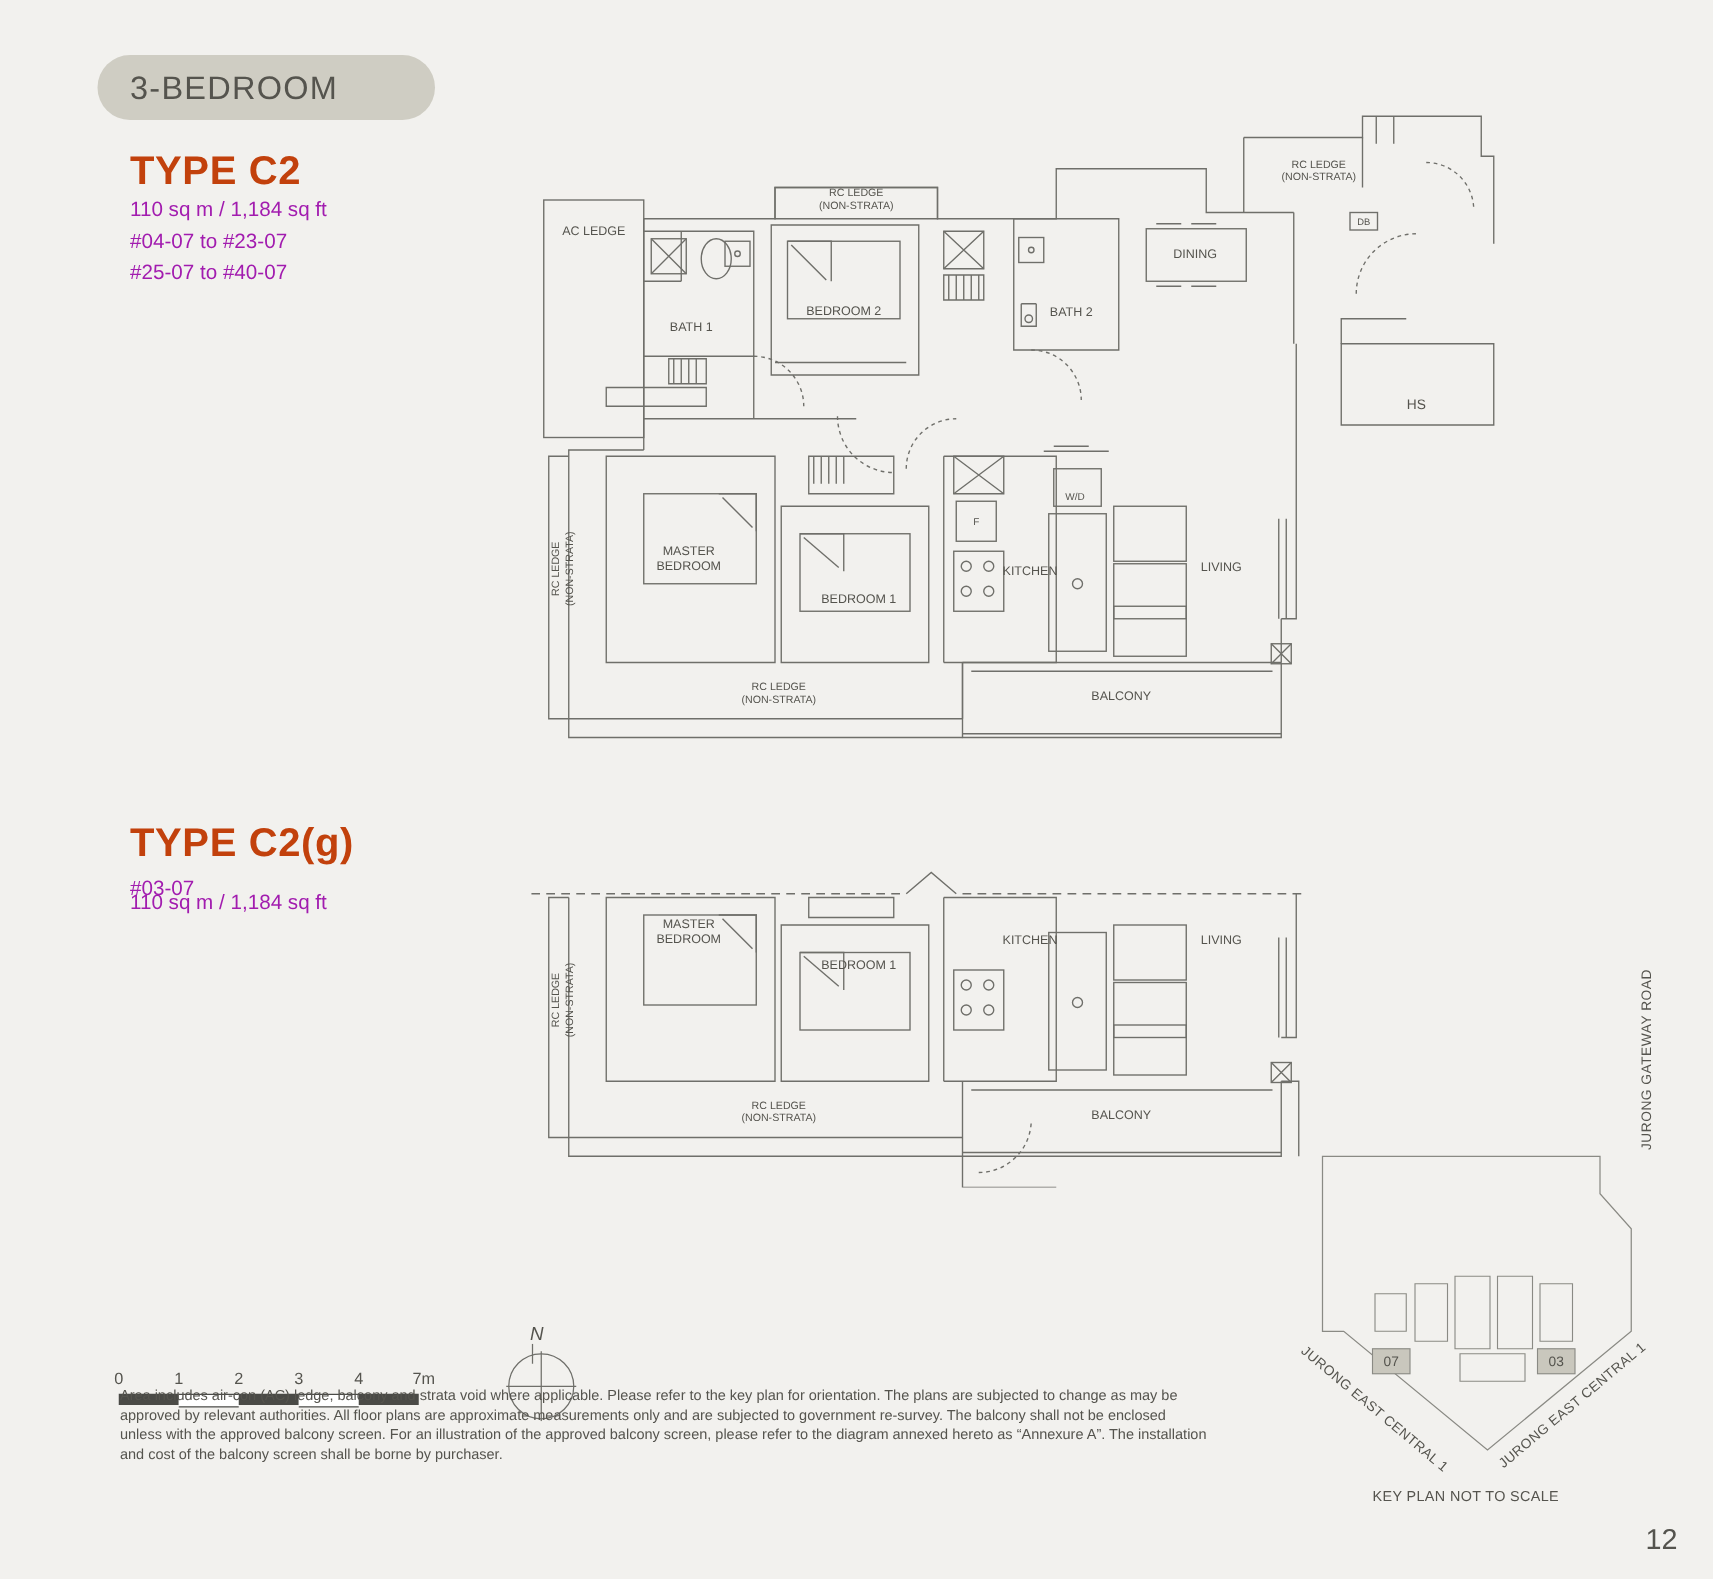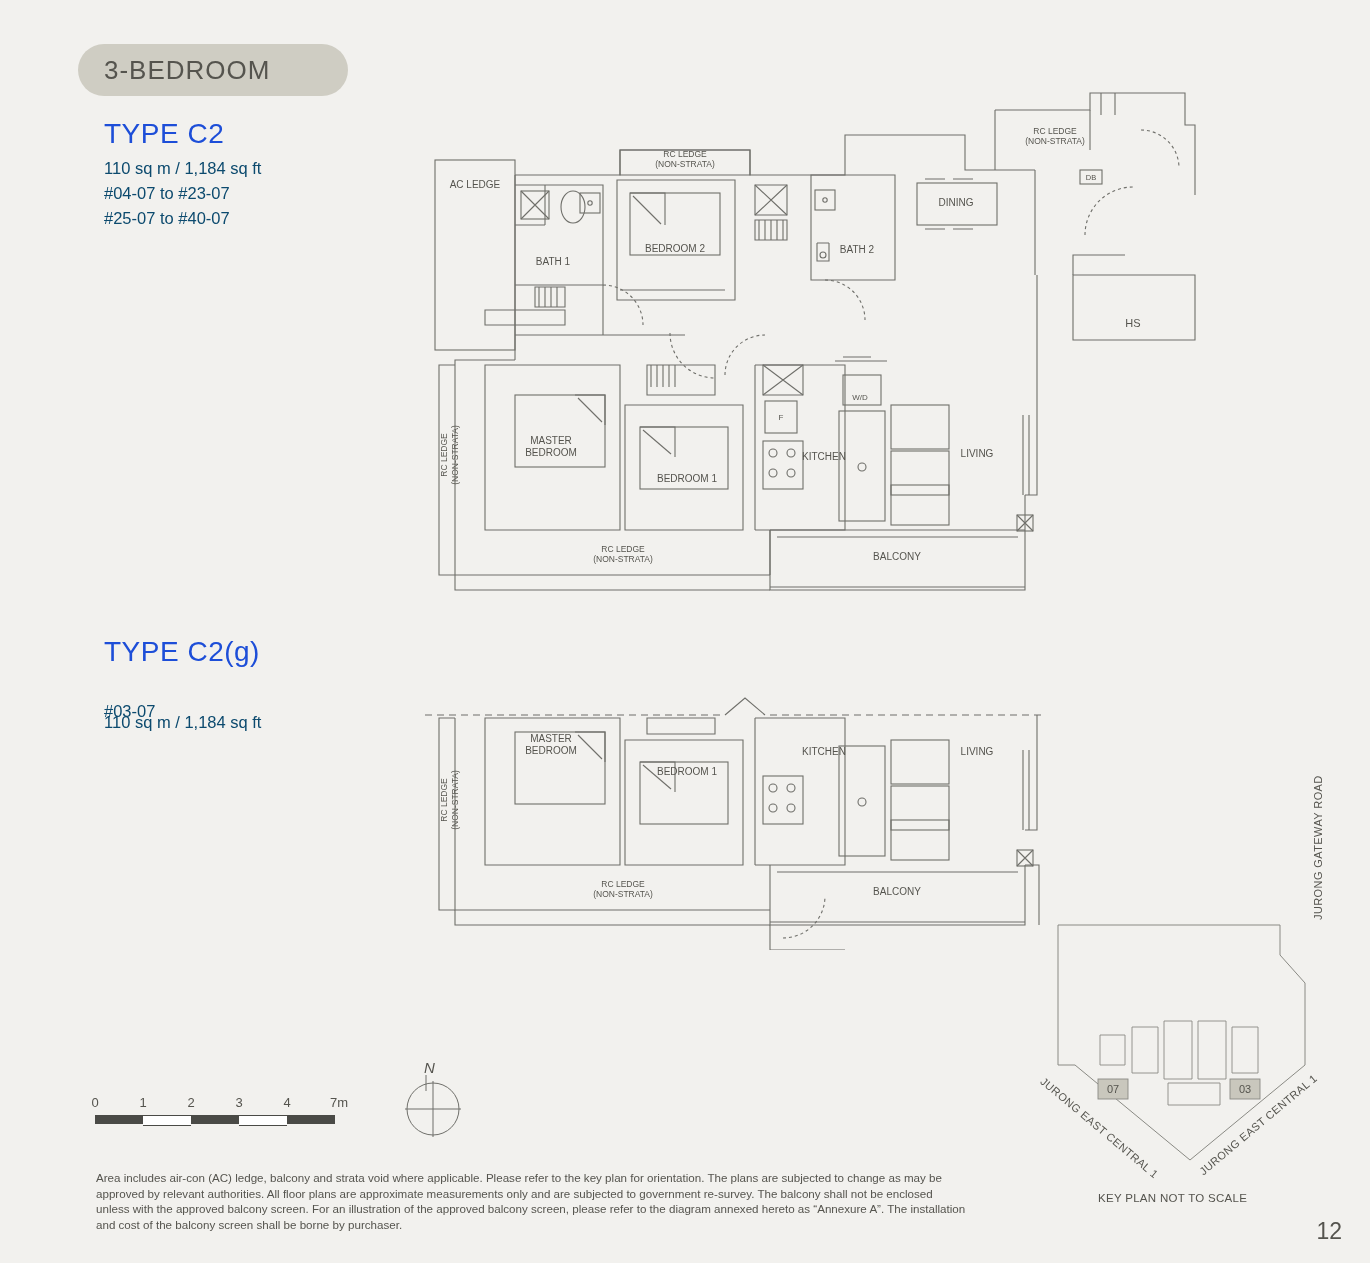--- a/index.html
+++ b/index.html
@@ -3,40 +3,40 @@
 <meta charset="utf-8">
 <style>
   html,body{margin:0;padding:0;background:#f2f1ee;}
   body{width:1370px;height:1263px;position:relative;font-family:"Liberation Sans",sans-serif;color:#4a4a46;overflow:hidden;}
   .page{position:absolute;inset:0;}
 
   
   .badge{position:absolute;left:78px;top:44px;width:270px;height:52px;background:#cfcdc3;border-radius:26px;display:flex;align-items:center;}
   .badge span{font-size:26px;letter-spacing:1px;color:#55544e;padding-left:26px;font-weight:300;}
 
-  .type-title{position:absolute;font-size:28px;font-weight:400;letter-spacing:.5px;color:#1d4ed8;}
-  .type-meta{position:absolute;font-size:16.5px;font-weight:300;line-height:25px;color:#0c4a6e;}
+  .type-title{position:absolute;font-size:32px;font-weight:700;letter-spacing:.5px;color:#c2410c;}
+  .type-meta{position:absolute;font-size:16.5px;font-weight:300;line-height:25px;color:#a21caf;}
 
   
   .plan{position:absolute;}
   .plan svg{display:block;}
 
   
   .scalebar{position:absolute;left:95px;top:1095px;width:265px;}
   .scale-nums{position:relative;height:18px;}
   .scale-nums span{position:absolute;font-size:13px;color:#55544e;transform:translateX(-50%);}
   .scale-blocks{position:relative;height:9px;margin-top:2px;}
   .scale-blocks i{position:absolute;top:0;height:9px;display:block;}
   .scale-blocks i.dark{background:#4a4a46;}
   .scale-blocks i.light{background:#fff;border-top:1px solid #4a4a46;border-bottom:1px solid #4a4a46;}
 
   .compass{position:absolute;left:402px;top:1075px;width:62px;height:62px;}
   .compass .lbl{position:absolute;left:22px;top:-16px;font-size:15px;font-style:italic;color:#55544e;}
 
-  .disclaimer{position:absolute;left:96px;top:1170px;width:870px;font-size:11.6px;line-height:15.5px;color:#55544e;}
+  .disclaimer{position:absolute;left:96px;top:1109px;width:870px;font-size:11.6px;line-height:15.5px;color:#55544e;}
 
   
   .keyplan{position:absolute;left:1040px;top:915px;width:310px;height:290px;}
   .keyplan-caption{position:absolute;left:1098px;top:1192px;font-size:11.5px;letter-spacing:.3px;color:#55544e;}
   .kp-road{position:absolute;font-size:11px;color:#55544e;letter-spacing:.4px;}
 
   .pagenum{position:absolute;right:28px;bottom:18px;font-size:23px;color:#55544e;font-weight:300;}
 </style>
 </head>
 <body>
@@ -45,21 +45,21 @@
 
   <div class="badge">
     <span>3-BEDROOM</span>
   </div>
 
   <div class="type-title" style="left:104px;top:118px;">TYPE C2</div>
   <div class="type-meta" style="left:104px;top:156px;">110 sq m / 1,184 sq ft</div>
   <div class="type-meta" style="left:104px;top:181px;">#04-07 to #23-07</div>
   <div class="type-meta" style="left:104px;top:206px;">#25-07 to #40-07</div>
 
-  <div class="type-title" style="left:104px;top:636px;">TYPE C2(g)</div>
+  <div class="type-title" style="left:104px;top:656px;">TYPE C2(g)</div>
   <div class="type-meta" style="left:104px;top:710px;">110 sq m / 1,184 sq ft</div>
   <div class="type-meta" style="left:104px;top:699px;">#03-07</div>
 
   <div class="plan" style="left:425px;top:75px;">
   <svg width="790" height="540" viewBox="0 0 790 540" xmlns="http://www.w3.org/2000/svg">
     <g fill="none" stroke="#6f6f6a" stroke-width="1.1">
 
       <path d="M570 35 L665 35 L665 18 L760 18 L760 50 L770 50 L770 120"></path>
       <path d="M570 35 L570 95"></path>
       <path d="M665 35 L665 75"></path>

